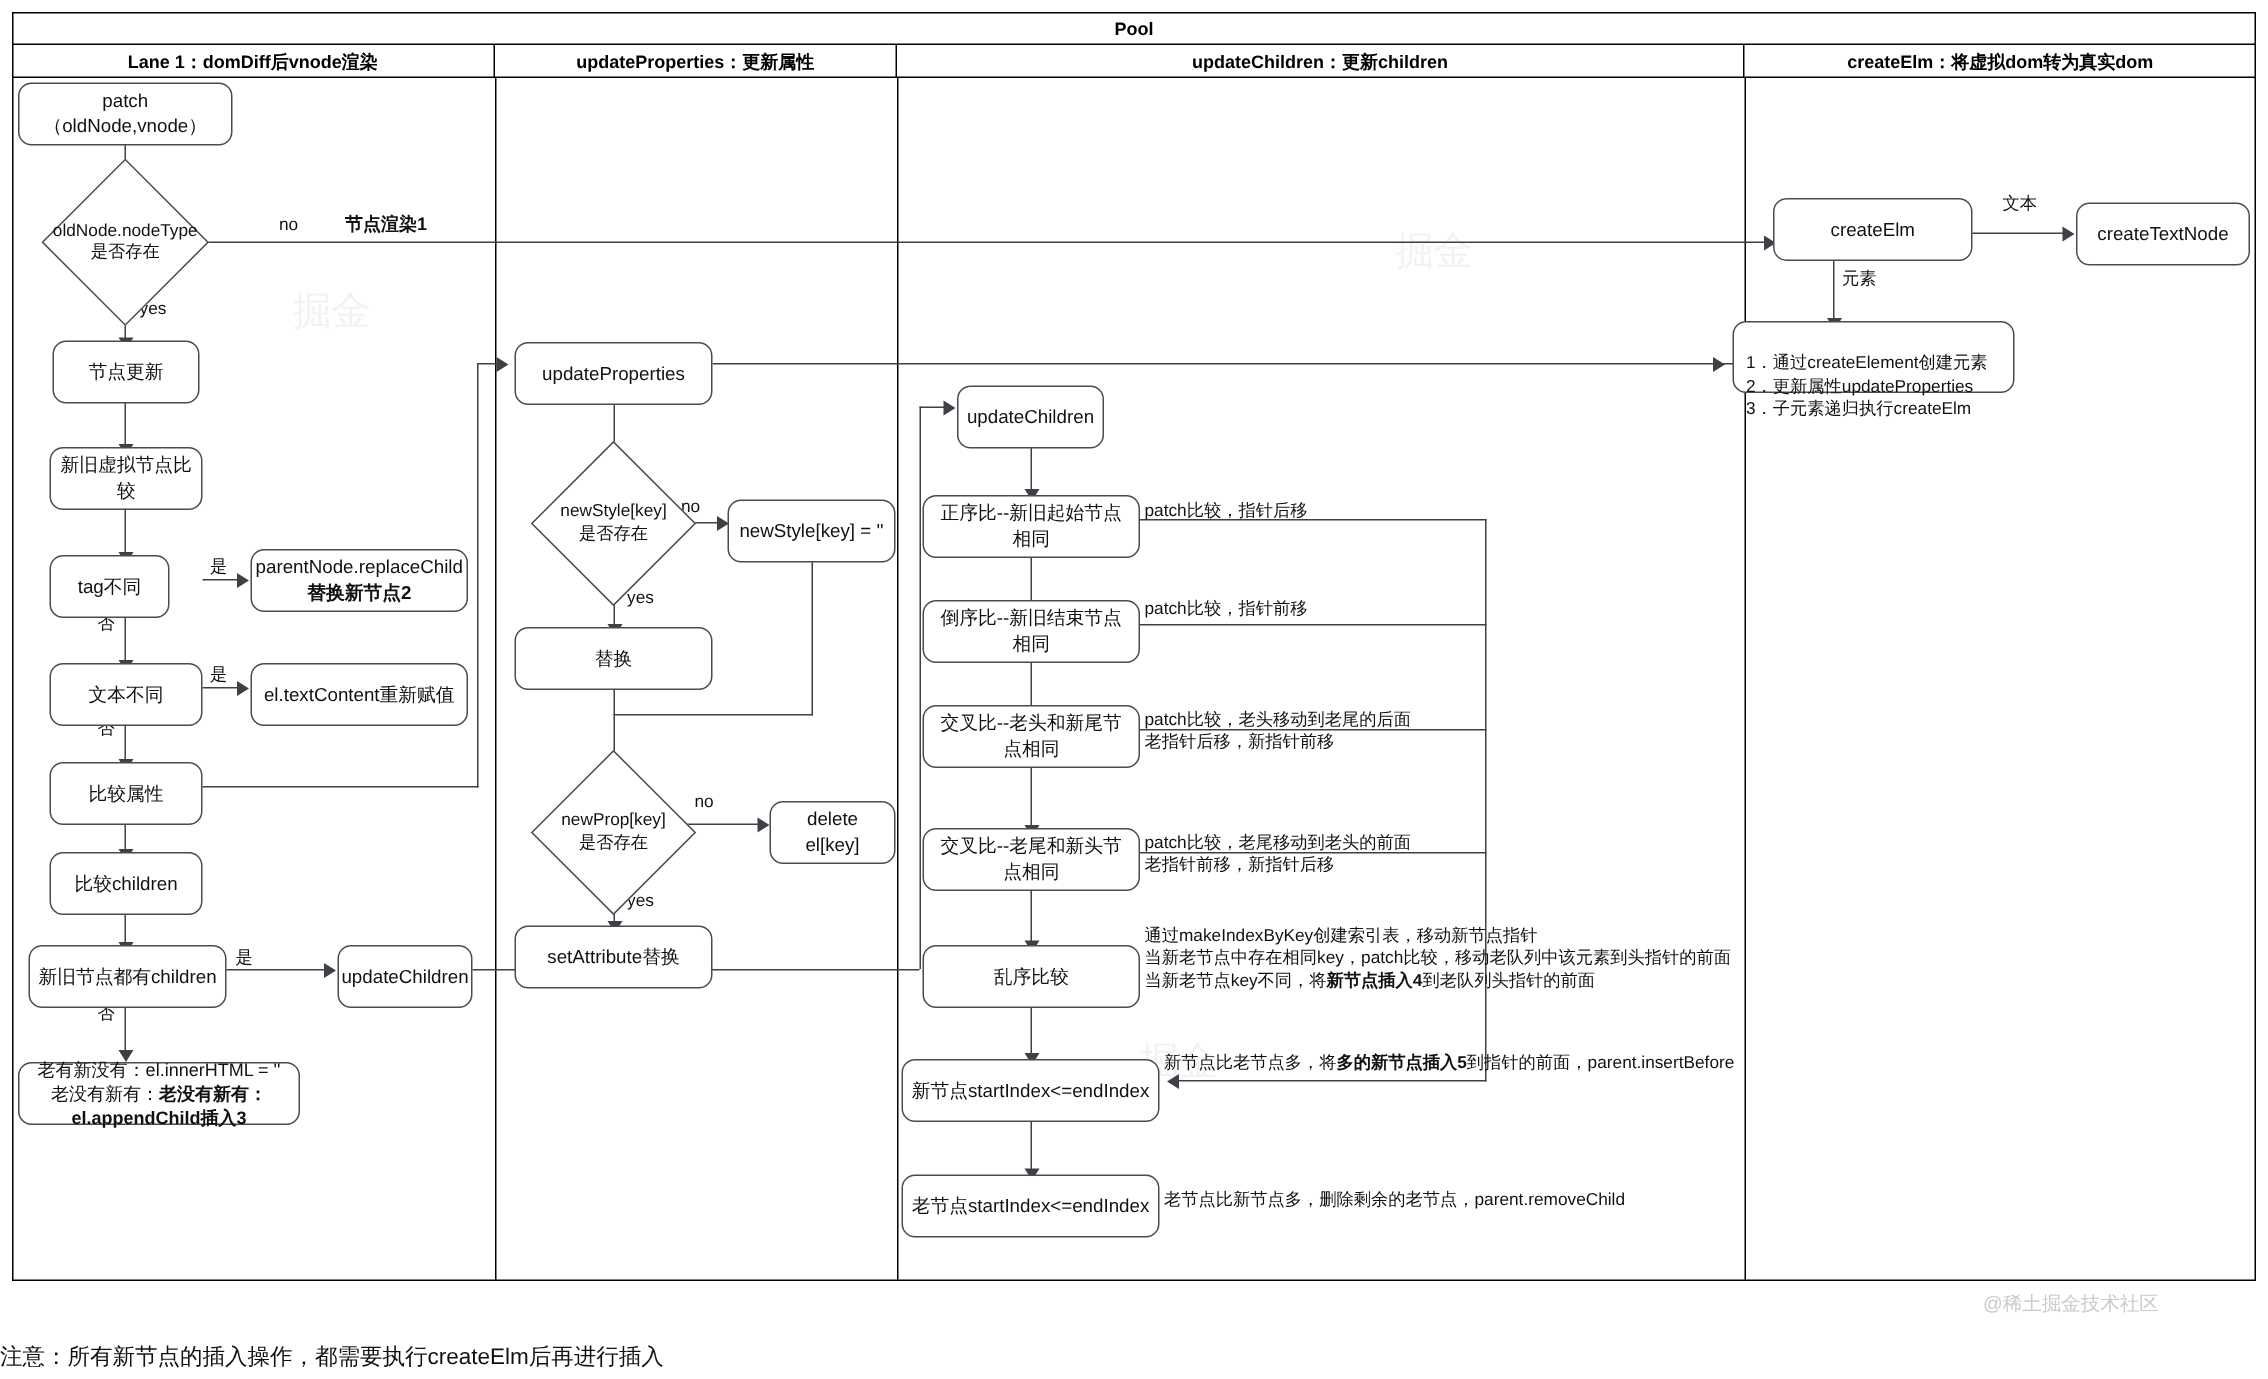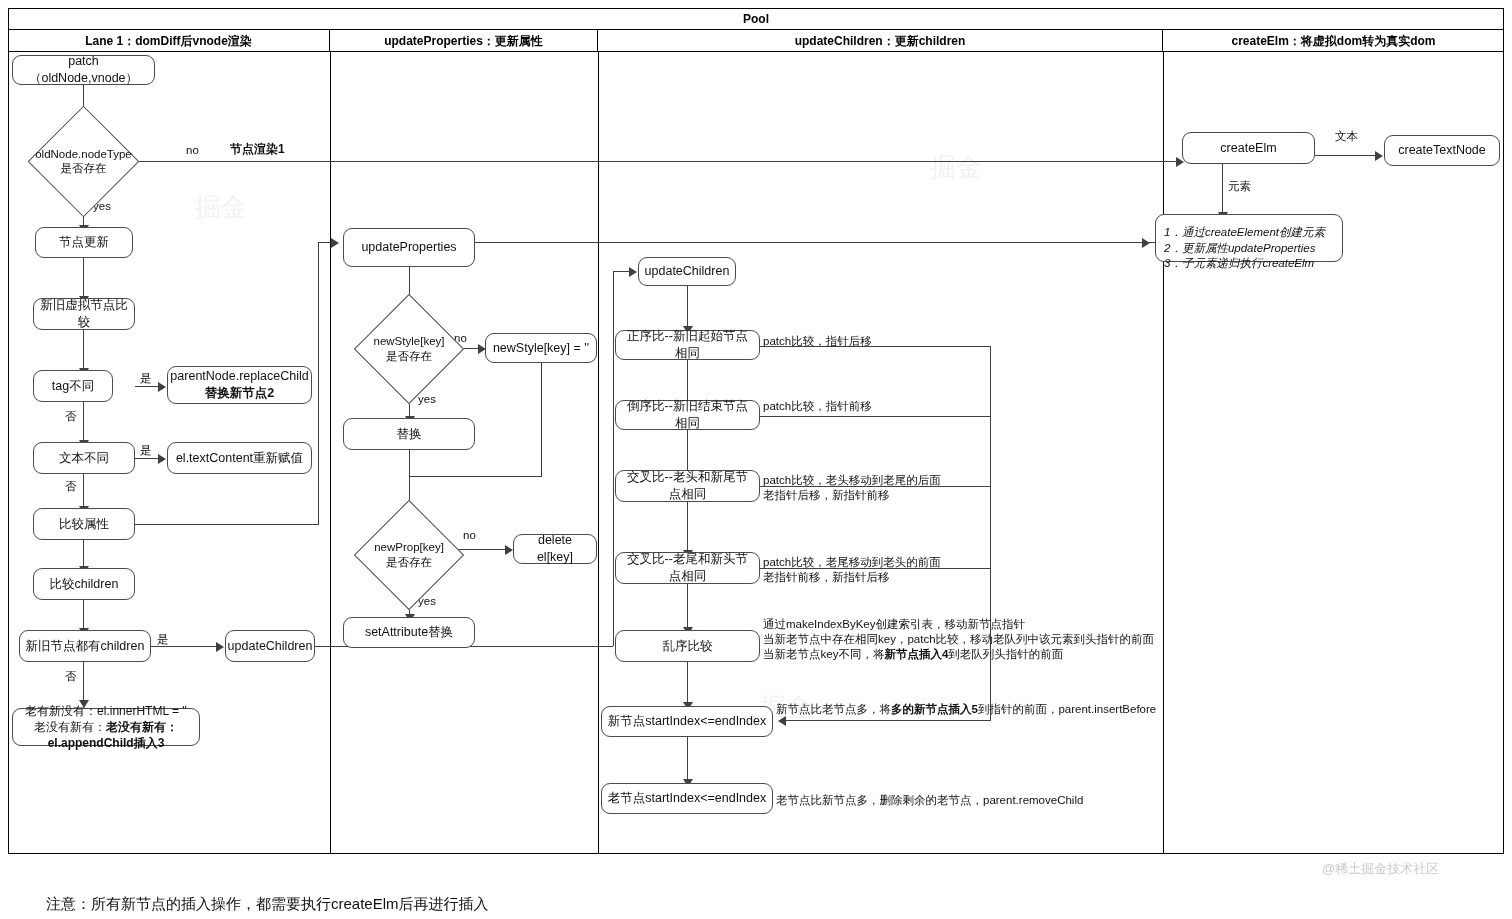--- a/index.html
+++ b/index.html
@@ -11,22 +11,22 @@
   .pool-title{position:absolute;left:8px;top:8px;width:1496px;height:22px;line-height:22px;
     text-align:center;font-size:12px;font-weight:bold;border-bottom:1px solid #000;box-sizing:border-box;}
   .lane-hdr{position:absolute;top:30px;height:22px;line-height:22px;text-align:center;
     font-size:12px;font-weight:bold;border-bottom:1px solid #000;border-right:1px solid #000;box-sizing:border-box;}
   .lane-hdr.last{border-right:none;}
   .lane-div{position:absolute;top:52px;width:1px;background:#000;height:802px;}
 
   
   .node{position:absolute;border:1.3px solid #4a4a52;border-radius:9px;background:#fff;
     box-sizing:border-box;display:flex;align-items:center;justify-content:center;
-    text-align:center;font-size:12.5px;line-height:1.35;padding:10px 5px;color:#111;z-index:5;}
-  .node.leftalign{justify-content:flex-start;text-align:center;padding-left:8px;font-style:italic;}
+    text-align:center;font-size:12.5px;line-height:1.35;padding:20px 5px;color:#111;z-index:5;}
+  .node.leftalign{justify-content:flex-start;text-align:center;padding-left:8px;}
   .node b{font-weight:bold;}
 
   .diamond{position:absolute;z-index:5;}
   .diamond .shape{position:absolute;left:0;top:0;width:100%;height:100%;
     background:#fff;border:1.3px solid #4a4a52;box-sizing:border-box;
     transform:rotate(45deg);transform-origin:center center;}
   .diamond .dlabel{position:absolute;left:50%;top:50%;transform:translate(-50%,-50%);
     white-space:nowrap;text-align:center;font-size:11.5px;line-height:1.3;z-index:6;color:#111;}
 
   
@@ -272,16 +272,16 @@
   <div class="ln lnv" style="left:1222px;top:164px;height:50px;"></div>
   <div class="arrow ar-d" style="left:1218px;top:212px;"></div>
   <div class="elabel" style="left:1228px;top:178px;">元素</div>
 
   <div class="node leftalign" style="left:1155px;top:214px;width:188px;height:48px;flex-direction:column;align-items:flex-start;font-size:11.5px;">
     <span>1．通过createElement创建元素</span>
     <span>2．更新属性updateProperties</span>
     <span>3．子元素递归执行createElm</span>
   </div>
 
-  <div class="note" style="left:0px;top:895px;padding-left:46px;">注意：所有新节点的插入操作，都需要执行createElm后再进行插入</div>
+  <div class="note" style="left:0px;top:895px;">注意：所有新节点的插入操作，都需要执行createElm后再进行插入</div>
   <div class="watermark" style="left:1322px;top:860px;">@稀土掘金技术社区</div>
 
 </div>
 
 </body></html>

